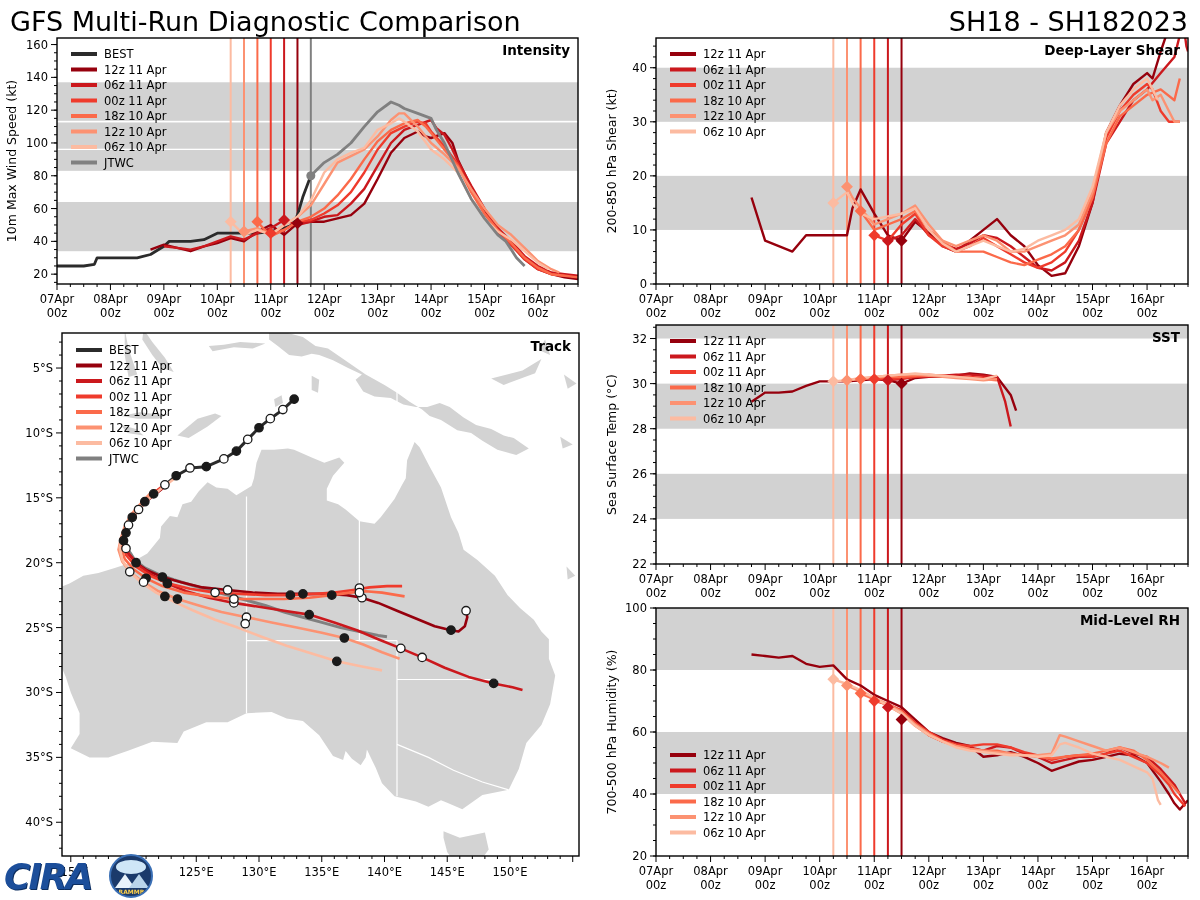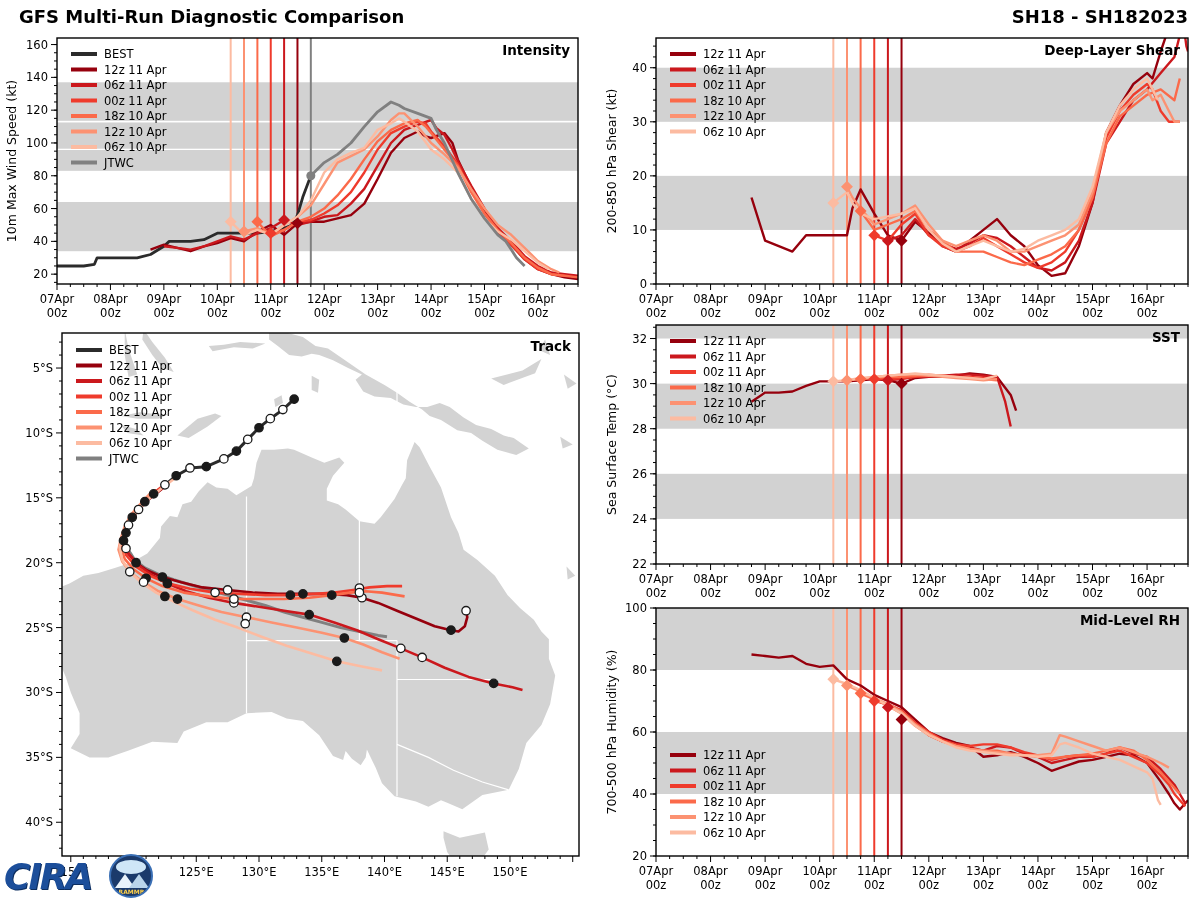--- a/index.html
+++ b/index.html
@@ -1,18 +1,18 @@
 <!DOCTYPE html>
 <html><head>
 <meta charset="utf-8">
 <style>
   html,body{margin:0;padding:0;background:#ffffff;}
   #page{position:relative;width:1200px;height:900px;background:#ffffff;overflow:hidden;
         font-family:"DejaVu Sans",sans-serif;}
-  .hdr{position:absolute;top:6px;font-weight:bold;font-size:18px;color:#000;margin-left:9px;}
+  .hdr{position:absolute;top:6px;font-weight:normal;font-size:27px;color:#000;}
   #main-title{left:10px;}
   #storm-id{right:12px;text-align:right;}
   #chart-svg{position:absolute;left:0;top:0;}
   #logo{position:absolute;left:4px;bottom:2px;display:flex;align-items:center;gap:18px;}
   #logo .cira-text{font-weight:800;font-style:italic;font-size:36px;letter-spacing:-2px;
         color:#1c4e9a;text-shadow:1px 1px 0 #0d2d5e;}
   #logo .badge{width:40px;height:40px;border-radius:50%;background:#1b3a6b;position:relative;
         border:2px solid #3a6fb5;display:flex;align-items:flex-end;justify-content:center;overflow:hidden;}
   #logo .badge .sky{position:absolute;top:4px;left:5px;width:30px;height:14px;border-radius:50%;background:#cfe6f7;}
   #logo .badge .mtn{position:absolute;bottom:8px;left:4px;width:0;height:0;

